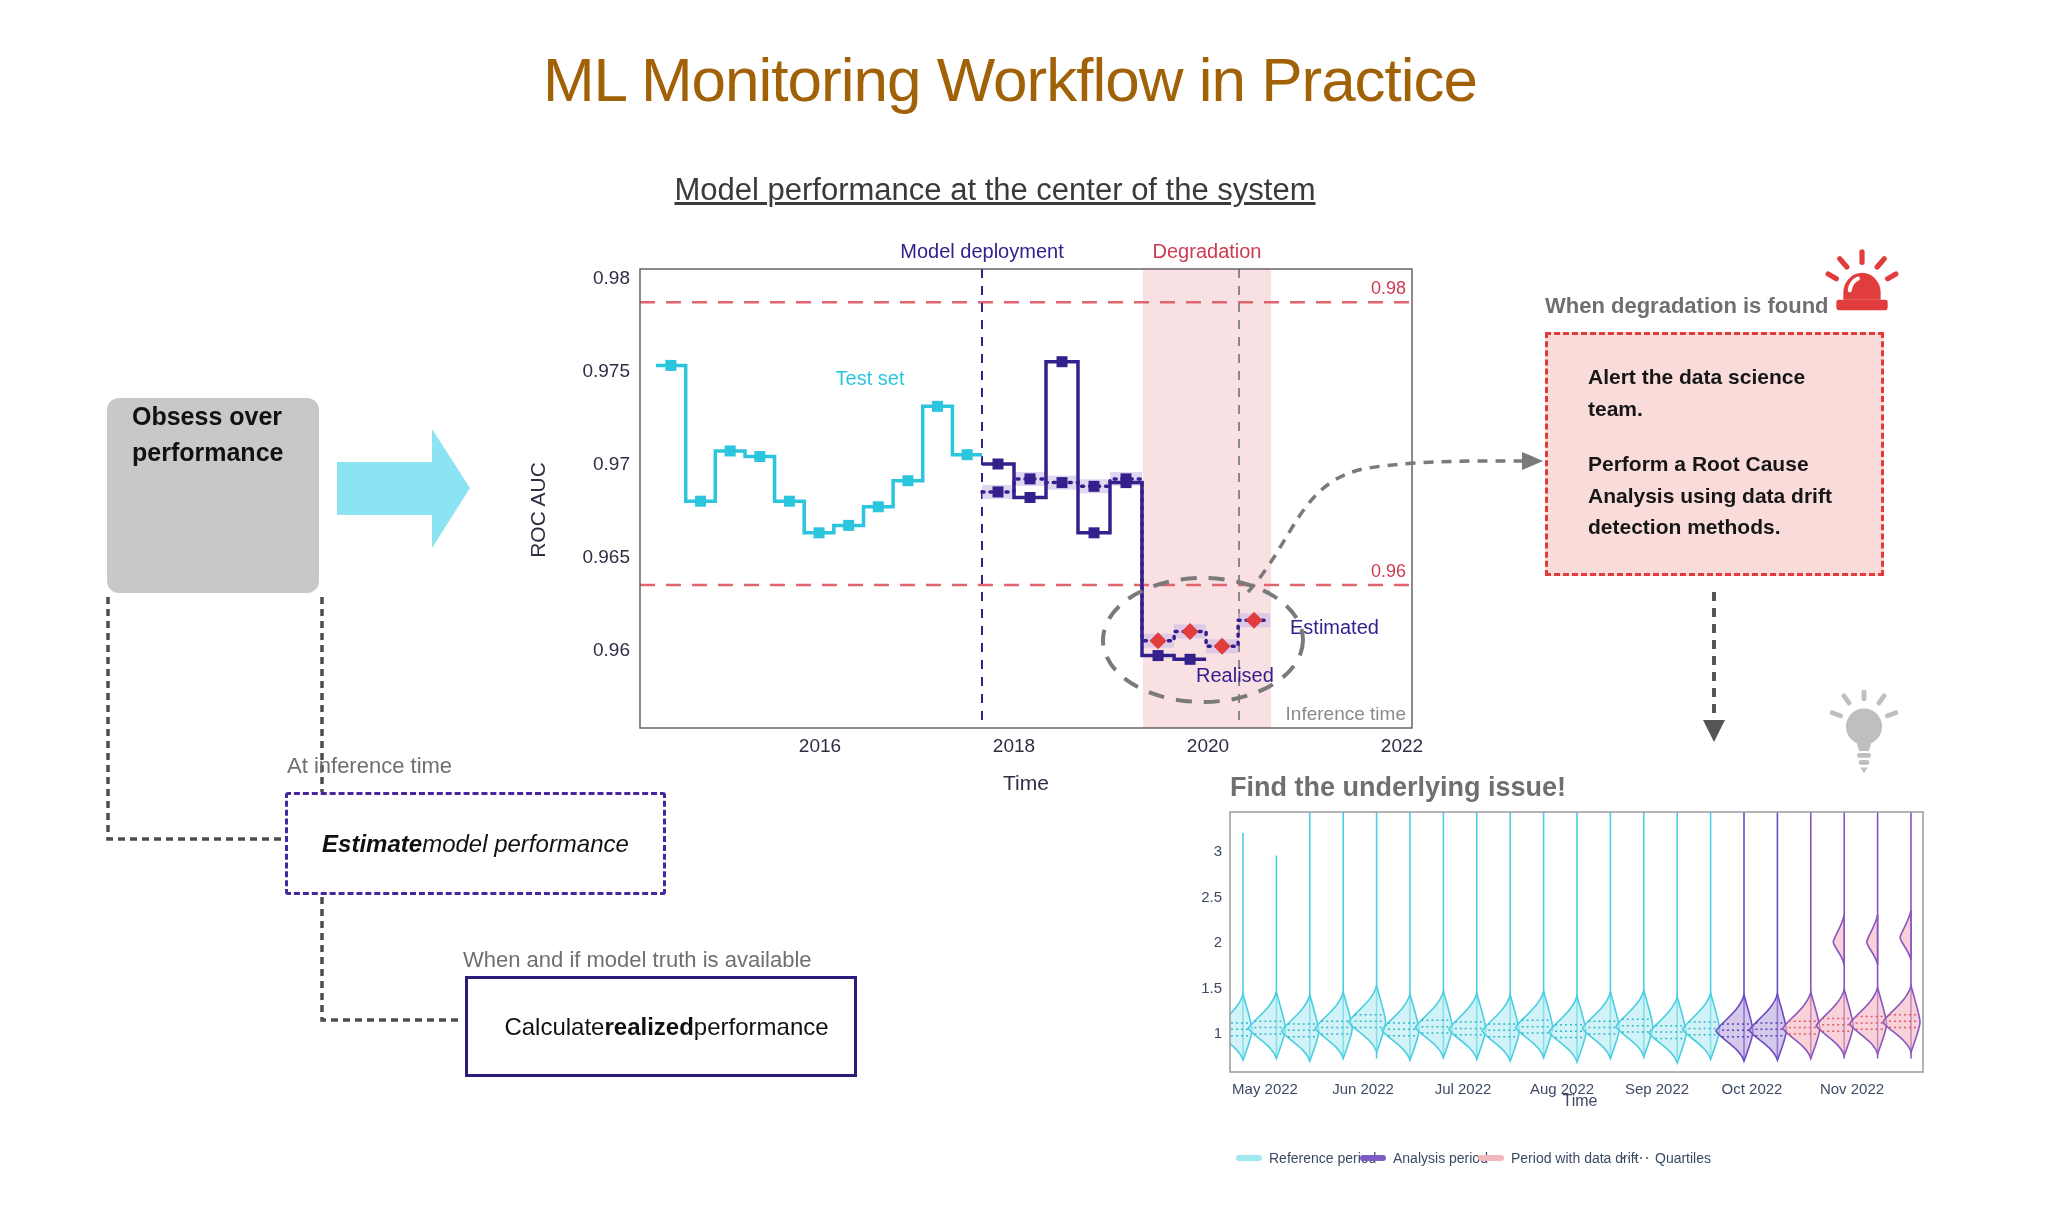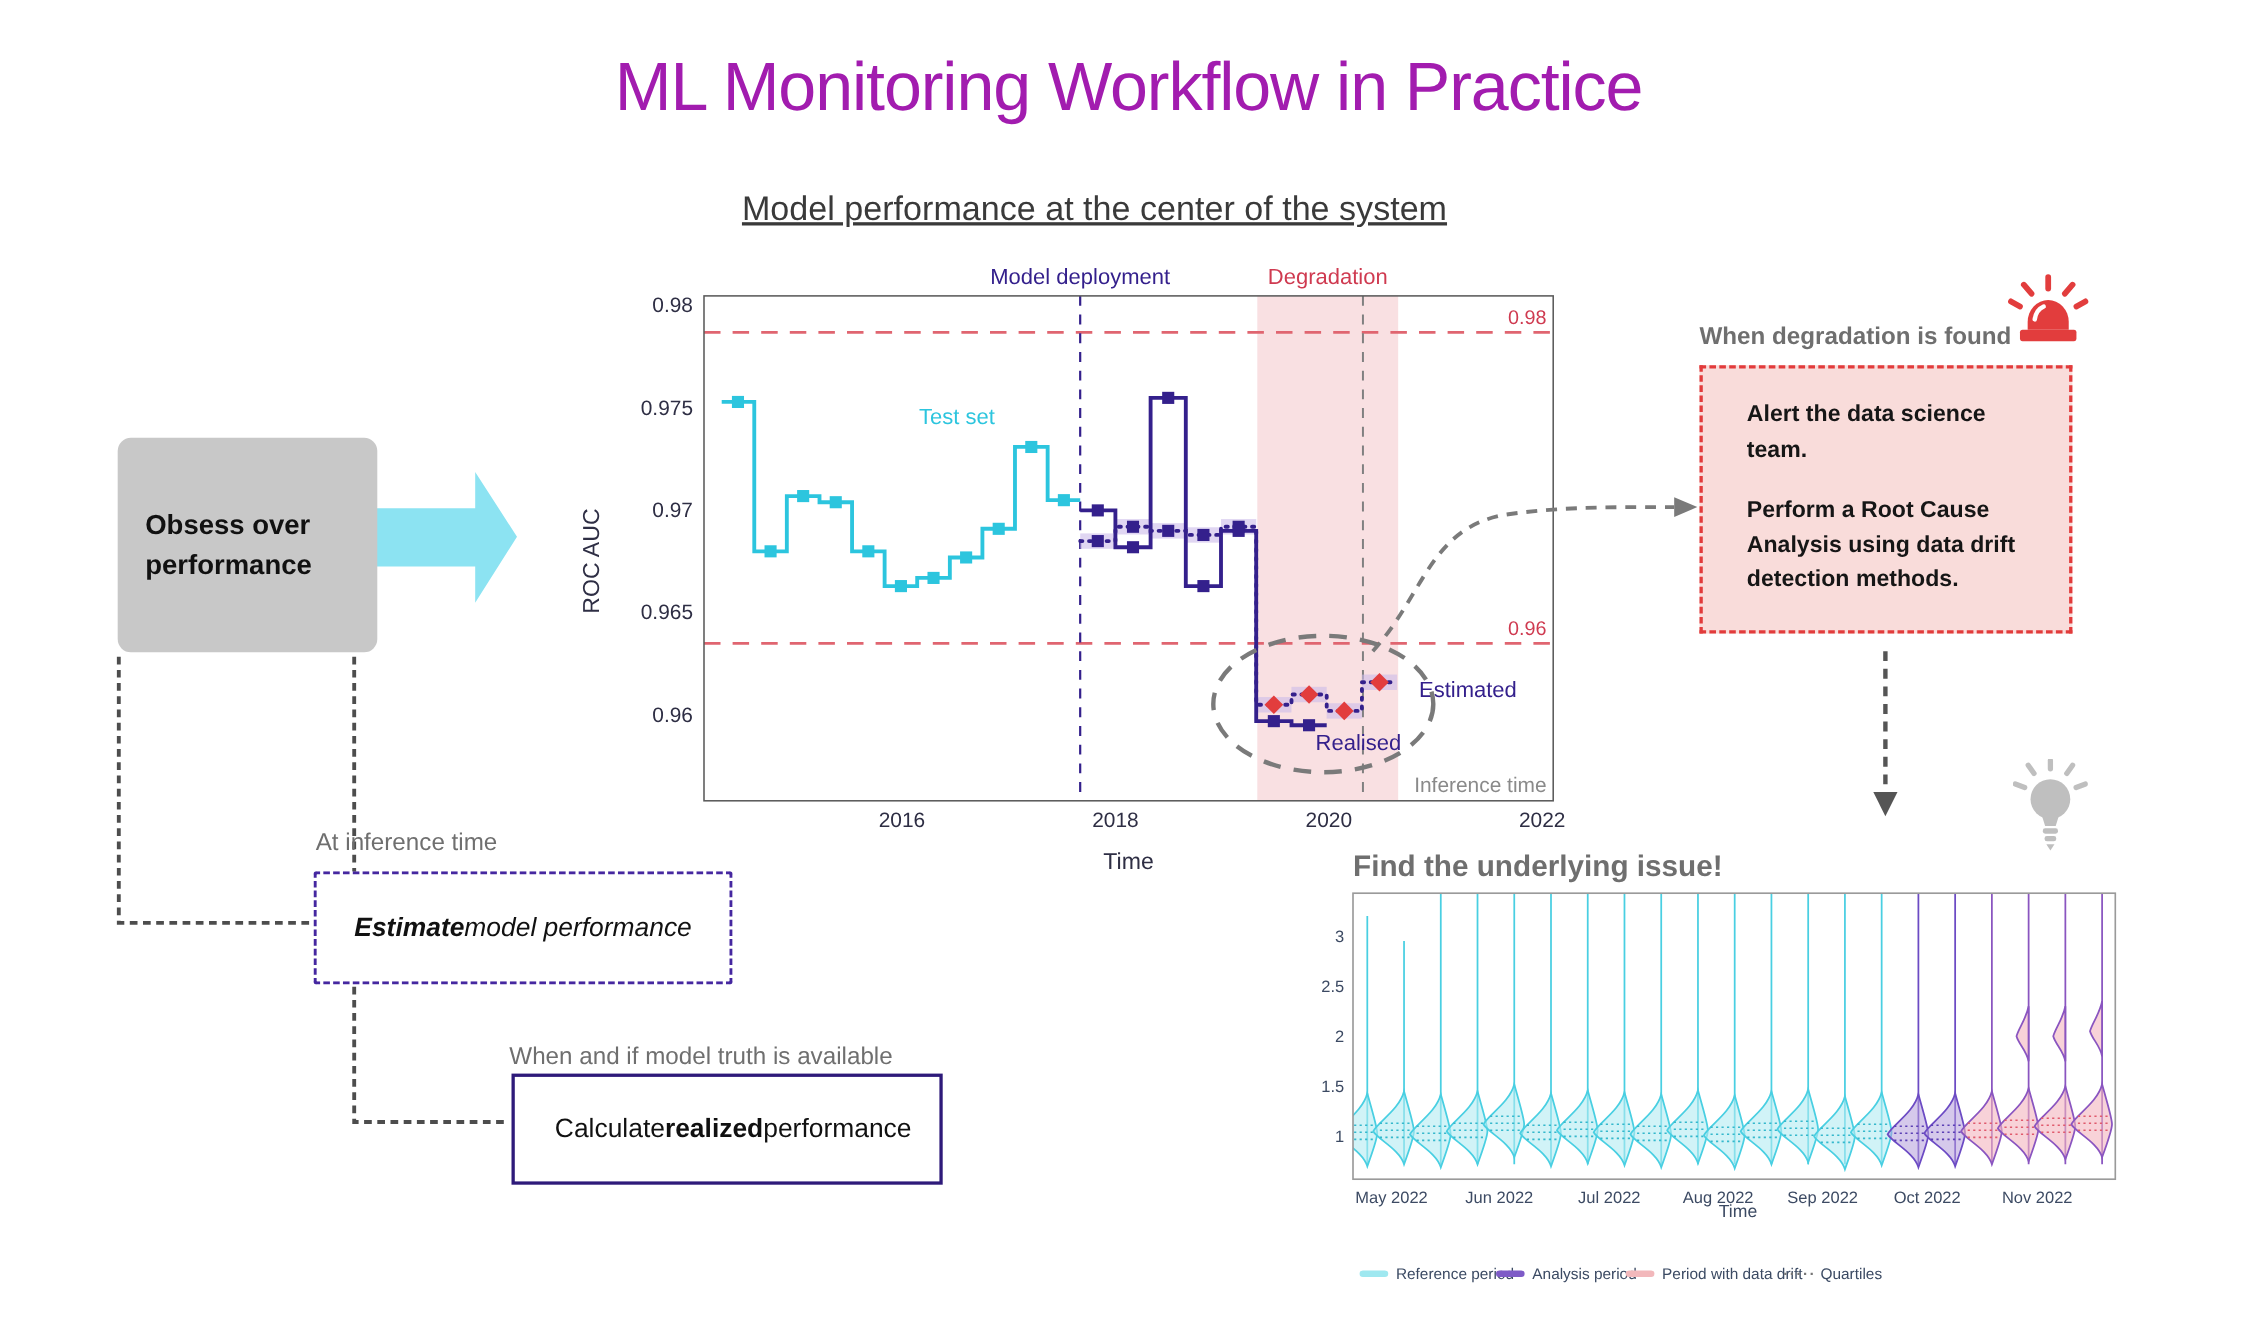--- a/index.html
+++ b/index.html
@@ -1,23 +1,23 @@
 <!DOCTYPE html>
 <html><head>
 <meta charset="utf-8">
 <style>
   html,body{margin:0;padding:0;background:#fff;}
   body{width:2053px;height:1214px;position:relative;overflow:hidden;
        font-family:"Liberation Sans",sans-serif;color:#222;}
   .abs{position:absolute;}
-  .title{top:44px;left:16px;width:2020px;text-align:center;font-size:62px;font-weight:500;
-         color:#a21caf;letter-spacing:-1px;}
+  .title{top:44px;left:0;width:2020px;text-align:center;font-size:62px;font-weight:500;
+         color:#a16207;letter-spacing:-1px;}
   .subtitle{top:172px;left:0;width:1990px;text-align:center;font-size:31px;color:#3a3a3a;text-decoration:underline;}
-  .obsess-box{left:107px;top:398px;width:236px;height:195px;background:#c8c8c8;border-radius:12px;
-              display:flex;flex-direction:column;justify-content:center;padding-left:25px;box-sizing:border-box;
+  .obsess-box{left:107px;top:398px;width:212px;height:195px;background:#c8c8c8;border-radius:12px;
+              display:flex;flex-direction:column;padding-left:25px;box-sizing:border-box;
               font-size:25px;font-weight:bold;color:#111;line-height:1.45;z-index:4;}
   .muted-label{font-size:22px;color:#6f6f6f;z-index:4;}
   .estimate-box{left:285px;top:792px;width:375px;height:97px;background:#fff;border:3px dashed #4527a0;
                 border-radius:3px;display:flex;align-items:center;justify-content:center;font-size:24px;color:#111;z-index:4;font-style:italic;}
   .calculate-box{left:465px;top:976px;width:375px;height:95px;background:#fff;border:3.5px solid #2e1a7a;
                  display:flex;align-items:center;justify-content:center;font-size:24px;color:#111;z-index:4;padding-left:11px;}
   .alert-heading{left:1545px;top:293px;width:300px;font-size:22px;font-weight:bold;color:#6f6f6f;z-index:4;}
   .alert-box{left:1545px;top:332px;width:339px;height:244px;background:#f9dcda;border:3px dashed #e23b3b;
              box-sizing:border-box;padding:26px 28px;font-size:21px;line-height:1.5;color:#161616;z-index:4;}
   .alert-box p{margin:0 0 24px 12px;font-weight:bold;}

